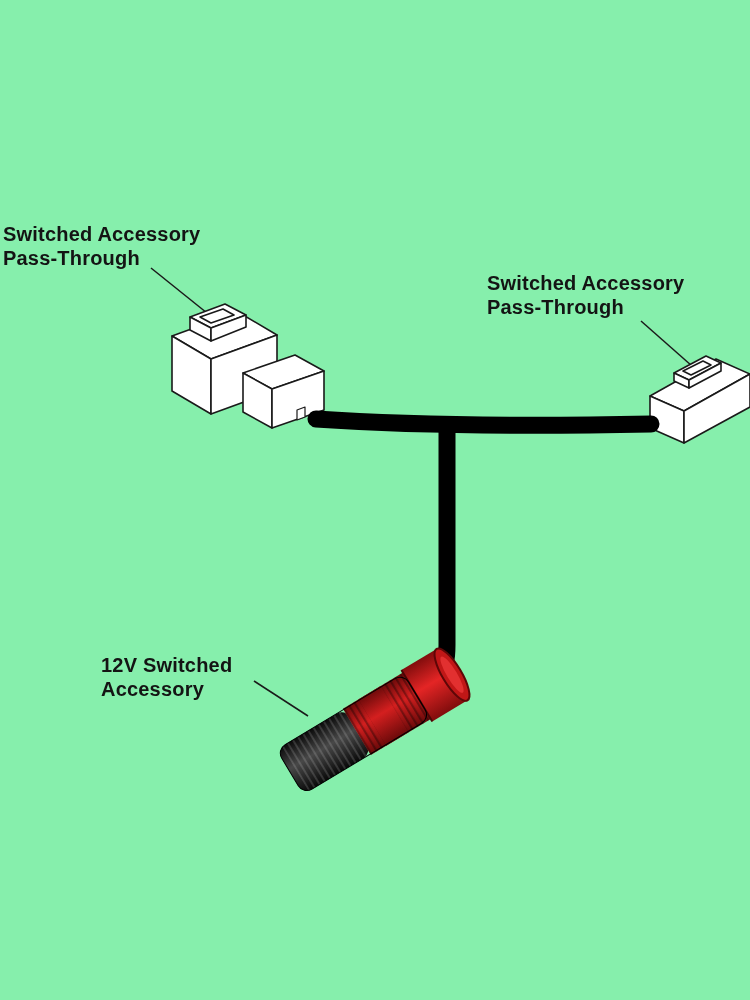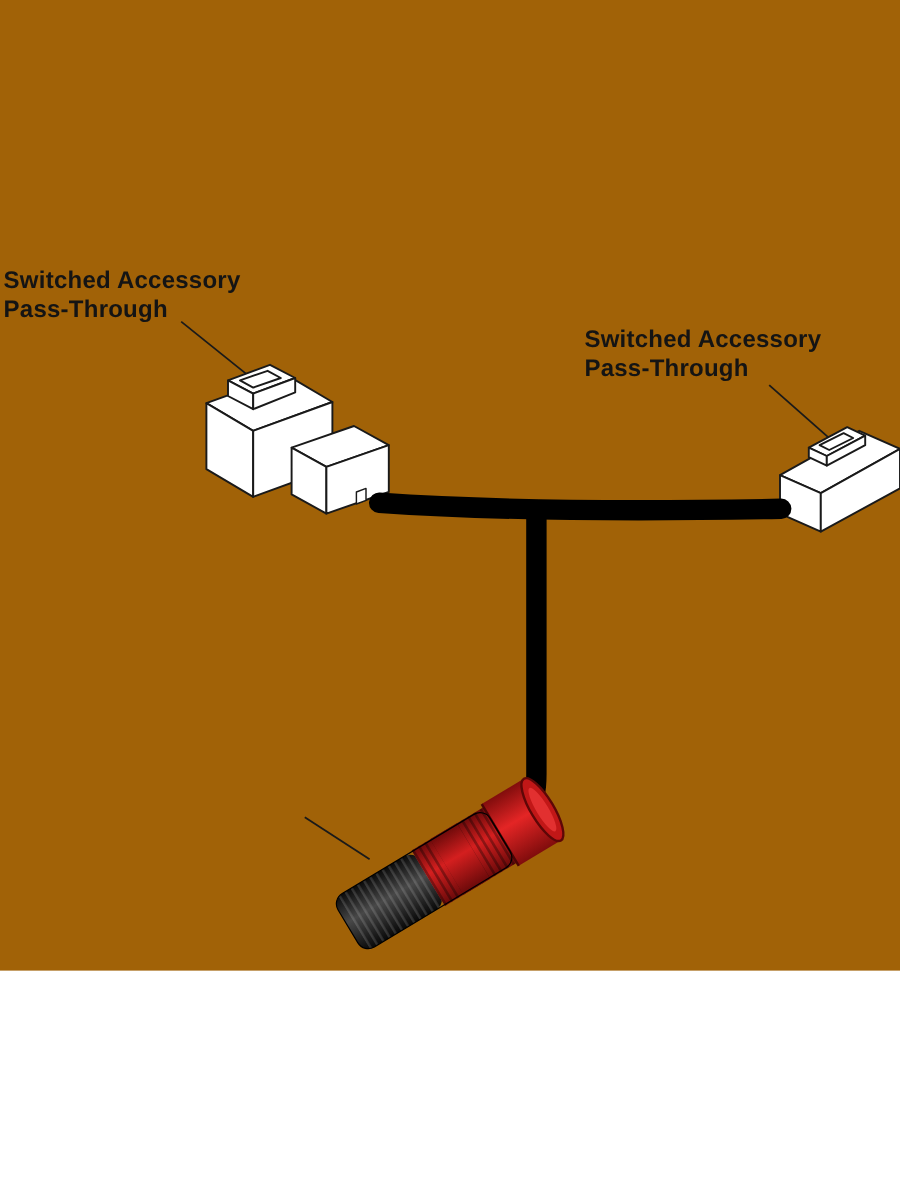--- a/index.html
+++ b/index.html
@@ -4,22 +4,22 @@
 <style>
   html, body {
     margin: 0;
     padding: 0;
     background: #ffffff;
     font-family: "Liberation Sans", "DejaVu Sans", sans-serif;
   }
   .canvas {
     position: relative;
     width: 750px;
-    height: 809px;
-    background: #a16207;
+    height: 1000px;
+    background: #86efac;
     overflow: hidden;
   }
   .canvas svg {
     position: absolute;
     left: 0;
     top: 0;
   }
   .diagram-label {
     position: absolute;
     font-weight: 700;
@@ -120,14 +120,16 @@
       <rect x="0" y="-26" width="148" height="52" rx="10" fill="none" stroke="#000000" stroke-width="1"></rect>
     </g>
   </svg>
 
   <div class="diagram-label label-left">Switched Accessory
 Pass-Through</div>
 
   <div class="diagram-label label-right">Switched Accessory
 Pass-Through</div>
 
+  <div class="diagram-label label-bottom">12V Switched
+Accessory</div>
 
 </div>
 
 </body></html>

